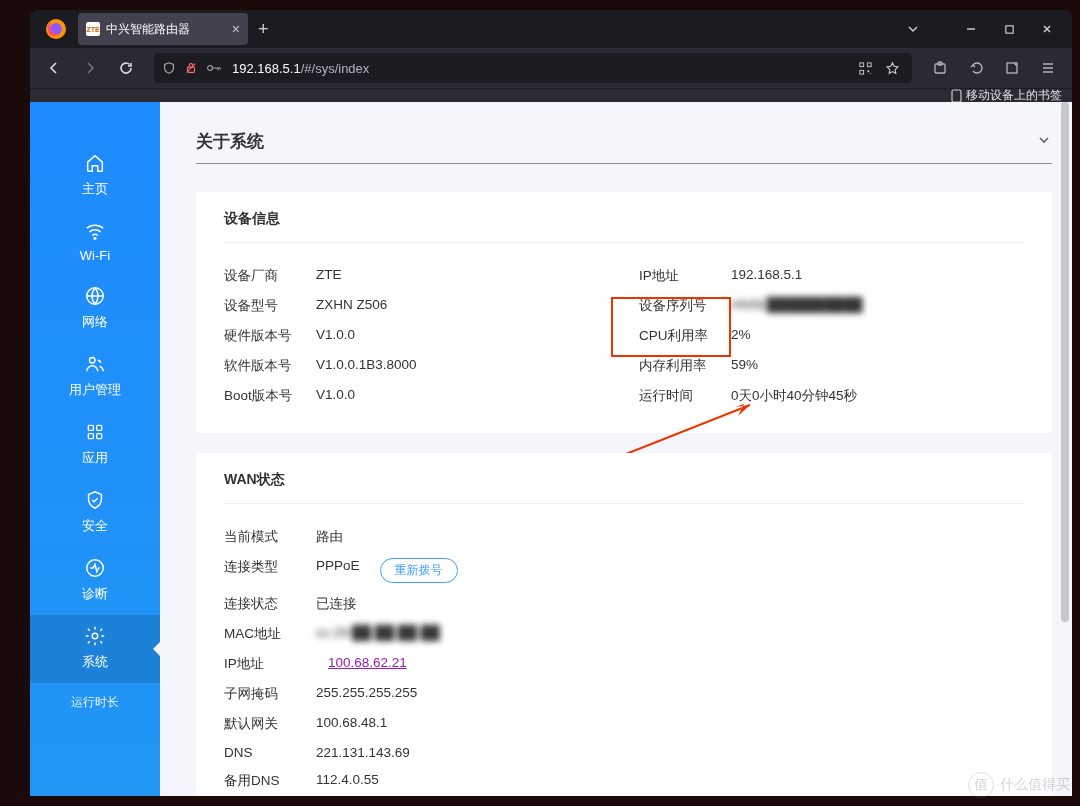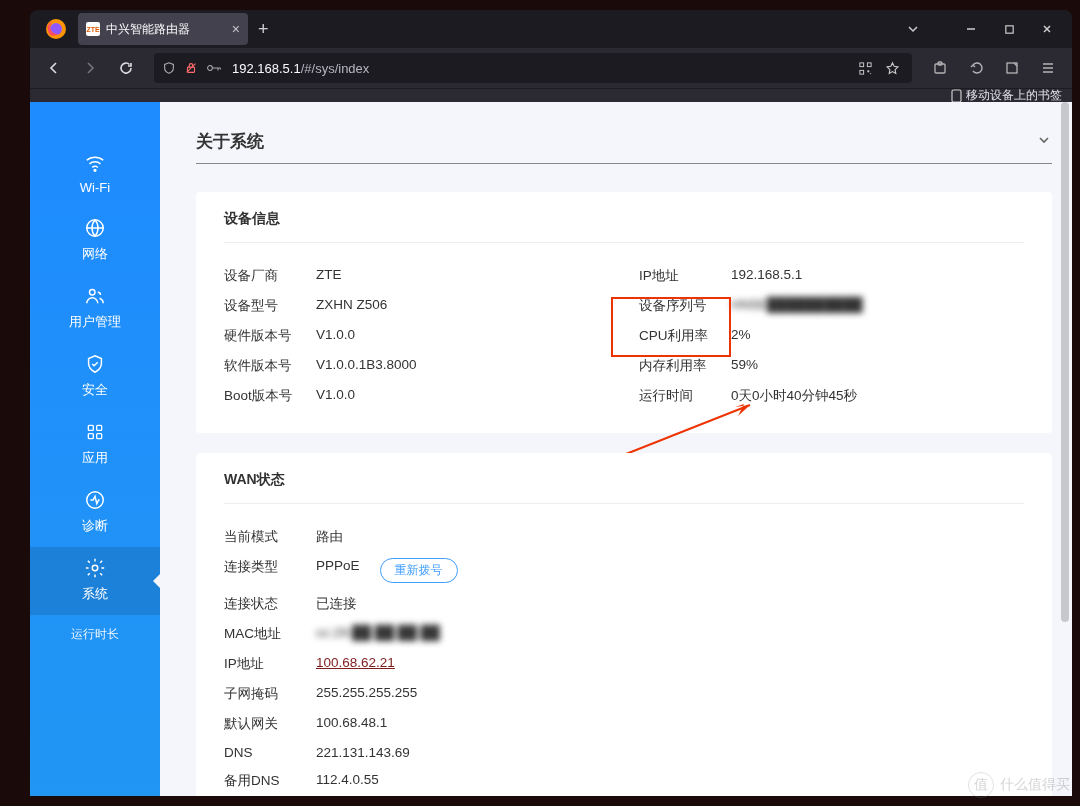--- a/index.html
+++ b/index.html
@@ -47,21 +47,21 @@
 .chevron-btn { color: #666; cursor: pointer; }
 
 .card { background: #fff; border-radius: 4px; padding: 18px 28px 22px; margin-bottom: 20px; position: relative; }
 .card h3 { font-size: 14px; font-weight: bold; color: #333; padding-bottom: 14px; border-bottom: 1px solid #eee; margin-bottom: 18px; }
 .info-grid { display: flex; gap: 30px; }
 .info-col { flex: 1; }
 .info-row { display: flex; padding: 6px 0; font-size: 13.5px; color: #333; }
 .info-label { width: 92px; color: #333; }
 .info-value { color: #333; }
 .info-value.blur { filter: blur(3px); }
-.info-value a { color: #7f1d1d; text-decoration: underline; }
+.info-value a { color: #a21caf; text-decoration: underline; margin-left: 12px; }
 
 .redbox { position: absolute; border: 2.5px solid #e30; pointer-events: none; }
 
 .redial-btn { border: 1px solid #409eff; color: #409eff; background: #fff; border-radius: 14px; padding: 3px 14px; font-size: 12px; margin-left: 20px; cursor: pointer; }
 
 .arrow-svg { position: absolute; pointer-events: none; }
 
 .watermark { position: absolute; right: 10px; bottom: 8px; opacity: .25; font-size: 14px; color: #555; display: flex; align-items: center; gap: 6px; }
 .watermark .wm-circ { width: 26px; height: 26px; border: 1px solid #888; border-radius: 50%; display: flex; align-items: center; justify-content: center; font-size: 14px; }
 
@@ -186,20 +186,28 @@
       <span>移动设备上的书签</span>
     </div>
   </div>
 
   <div class="page">
 
     <div class="sidebar">
       <div class="nav-item">
         <span class="nav-icon">
             <svg width="22" height="22" viewBox="0 0 24 24">
+              <path d="M4 11l8-7 8 7v9a1 1 0 01-1 1h-4v-6h-6v6H5a1 1 0 01-1-1z"></path>
+            </svg>
+          </span>
+        <span>主页</span>
+      </div>
+      <div class="nav-item">
+        <span class="nav-icon">
+            <svg width="22" height="22" viewBox="0 0 24 24">
               <path d="M3 9a14 14 0 0118 0M6 13a9 9 0 0112 0M9 17a4 4 0 016 0"></path>
               <circle cx="12" cy="20" r="1" fill="#fff"></circle>
             </svg>
           </span>
         <span>Wi-Fi</span>
       </div>
       <div class="nav-item">
         <span class="nav-icon">
             <svg width="22" height="22" viewBox="0 0 24 24">
               <circle cx="12" cy="12" r="9"></circle>
@@ -209,40 +217,40 @@
         <span>网络</span>
       </div>
       <div class="nav-item">
         <span class="nav-icon">
             <svg width="22" height="22" viewBox="0 0 24 24">
               <circle cx="9" cy="8" r="3"></circle>
               <path d="M3 20a6 6 0 0112 0M15 8a3 3 0 013 3M21 20a6 6 0 00-4-5.5"></path>
             </svg>
           </span>
         <span>用户管理</span>
-      </div>
-      <div class="nav-item">
-        <span class="nav-icon">
-            <svg width="22" height="22" viewBox="0 0 24 24">
-              <path d="M12 3l7 3v5c0 5-3 8-7 10-4-2-7-5-7-10V6z"></path>
-              <path d="M9 12l2 2 4-4"></path>
-            </svg>
-          </span>
-        <span>安全</span>
       </div>
       <div class="nav-item">
         <span class="nav-icon">
             <svg width="20" height="20" viewBox="0 0 24 24">
               <rect x="4" y="4" width="6" height="6" rx="1"></rect>
               <rect x="14" y="4" width="6" height="6" rx="1"></rect>
               <rect x="4" y="14" width="6" height="6" rx="1"></rect>
               <rect x="14" y="14" width="6" height="6" rx="1"></rect>
             </svg>
           </span>
         <span>应用</span>
+      </div>
+      <div class="nav-item">
+        <span class="nav-icon">
+            <svg width="22" height="22" viewBox="0 0 24 24">
+              <path d="M12 3l7 3v5c0 5-3 8-7 10-4-2-7-5-7-10V6z"></path>
+              <path d="M9 12l2 2 4-4"></path>
+            </svg>
+          </span>
+        <span>安全</span>
       </div>
       <div class="nav-item">
         <span class="nav-icon">
             <svg width="22" height="22" viewBox="0 0 24 24">
               <circle cx="12" cy="12" r="9"></circle>
               <path d="M7 12h3l2-4 2 8 2-4h1"></path>
             </svg>
           </span>
         <span>诊断</span>
       </div>

